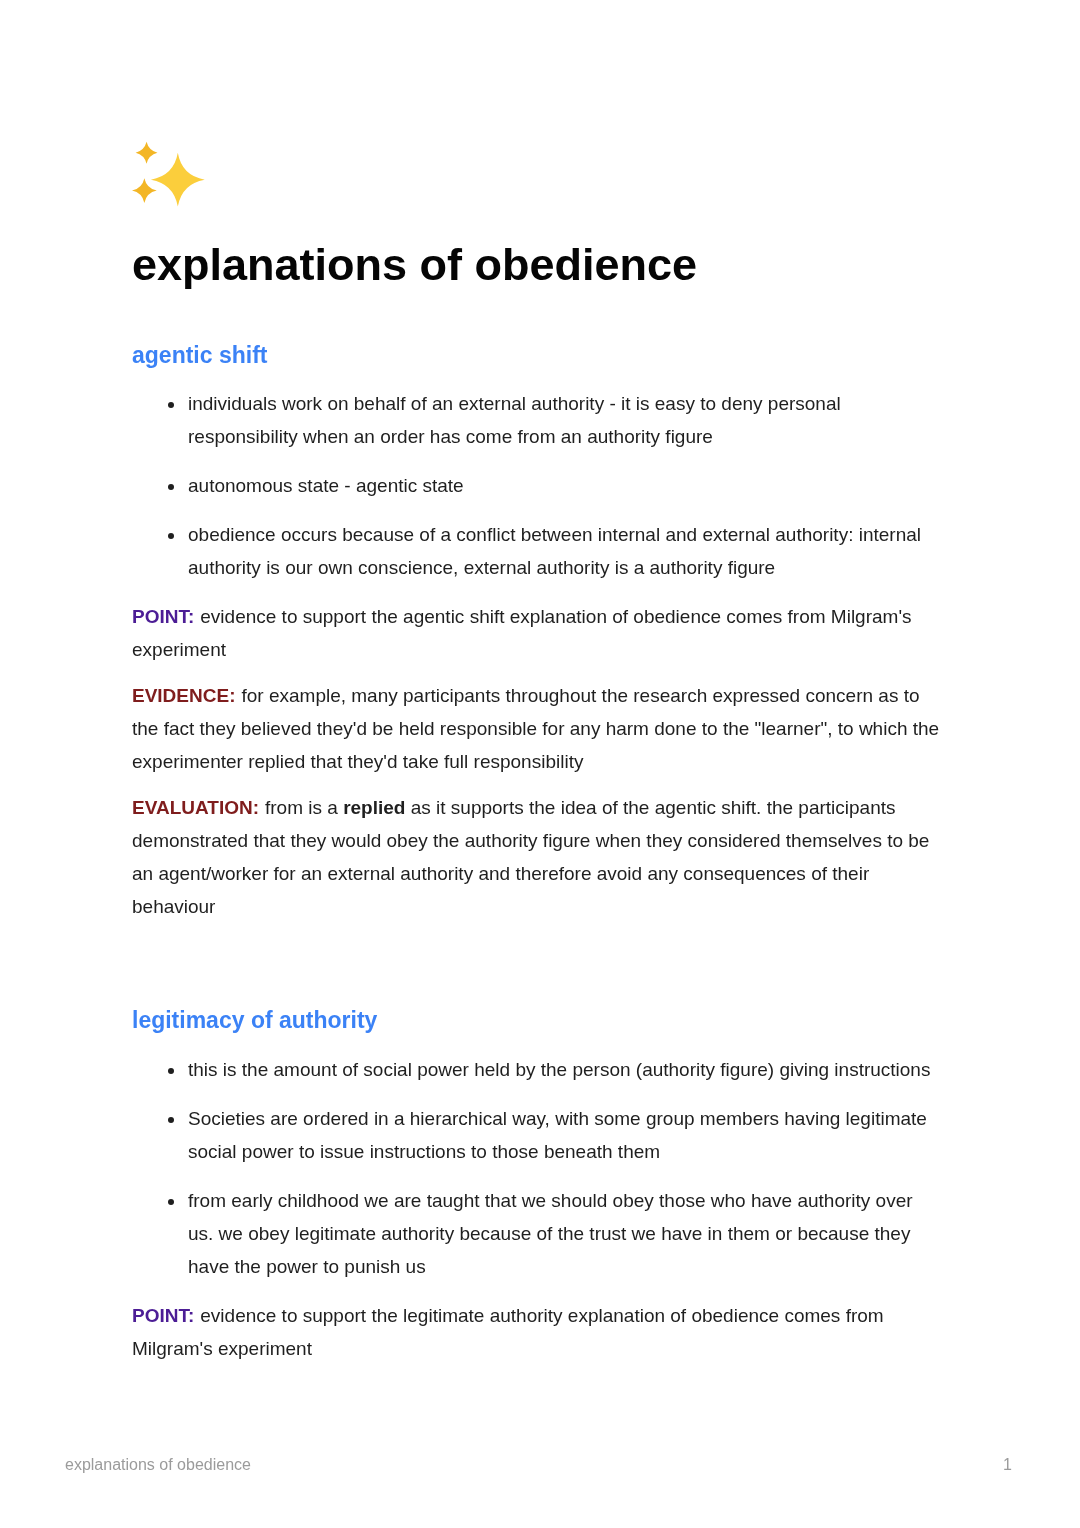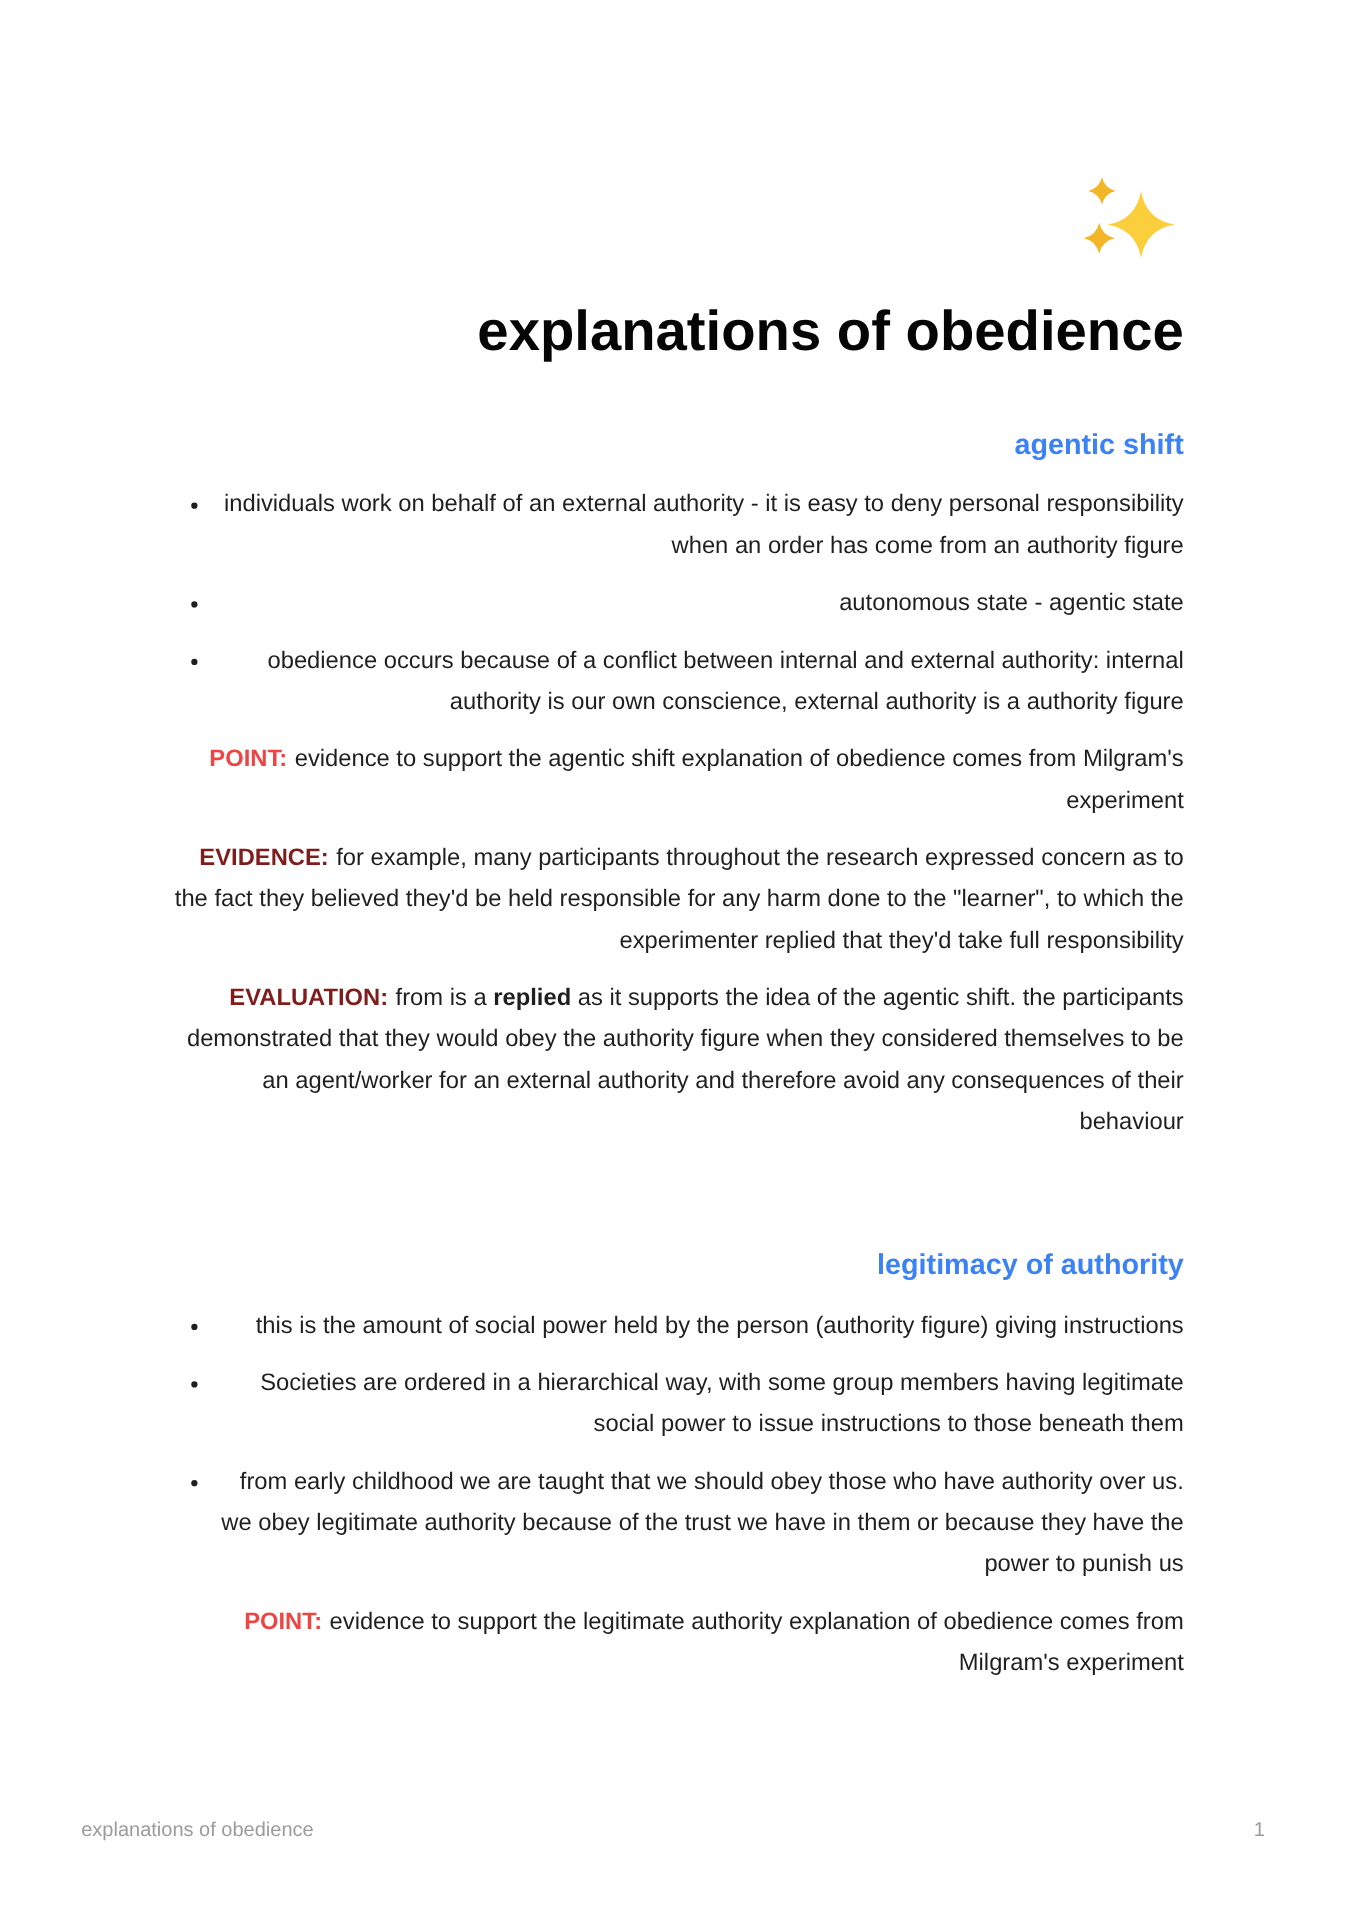--- a/index.html
+++ b/index.html
@@ -4,21 +4,20 @@
 <style>
   html, body { margin: 0; padding: 0; background: #ffffff; }
   .page {
     position: relative;
     width: 1080px;
     height: 1528px;
     background: #ffffff;
     font-family: "Liberation Sans", sans-serif;
     color: #1f1f1f;
     overflow: hidden;
-    text-align: right;
   }
   .content {
     position: absolute;
     left: 132px;
     top: 138px;
     width: 815px;
   }
   .page-icon { line-height: 0; }
   .page-icon svg { width: 80px; height: 76px; }
   h1.title {
@@ -37,31 +36,31 @@
   }
   .section-2 h2.section-heading { margin-top: 84px; }
   ul.bullet-list {
     margin: 18px 0 0 0;
     padding: 0 0 0 38px;
     list-style: disc;
   }
   ul.bullet-list li {
     font-size: 19px;
     line-height: 33px;
-    margin: 0;
+    margin: 16px;
     padding-left: 2px;
   }
   ul.bullet-list li + li { margin-top: 13px; }
   p.para {
     margin: 13px 0 0 0;
     font-size: 19px;
     line-height: 33px;
   }
   p.para .lbl { font-weight: 700; margin-right: 6px; }
-  .lbl-point      { color: #ef4444; }
+  .lbl-point      { color: #4c1d95; }
   .lbl-evidence   { color: #7f1d1d; }
   .lbl-evaluation { color: #7f1d1d; }
   p.para b { font-weight: 700; }
   .footer {
     position: absolute;
     left: 65px;
     right: 68px;
     bottom: 54px;
     display: flex;
     justify-content: space-between;

